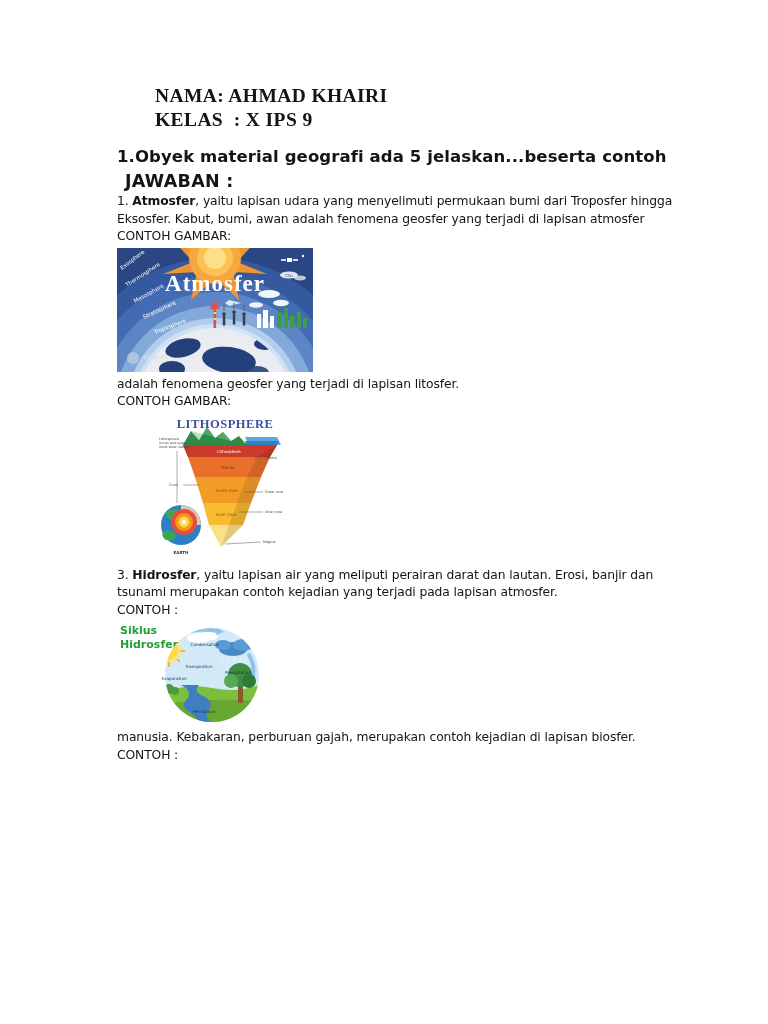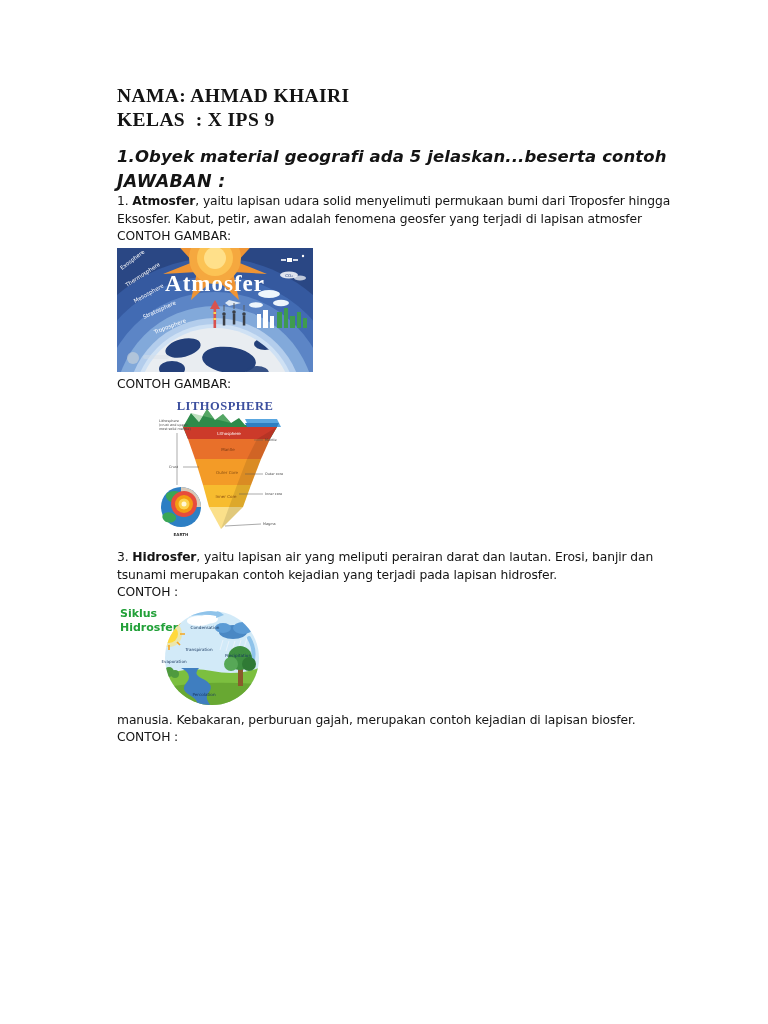--- a/index.html
+++ b/index.html
@@ -4,24 +4,24 @@
 <style>
   html,body{margin:0;padding:0;}
   body{
     width:768px;height:1024px;background:#ffffff;
     font-family:"DejaVu Sans", sans-serif;color:#141414;
   }
   .page{position:relative;width:768px;height:1024px;background:#ffffff;overflow:hidden;}
   .content{position:absolute;left:117px;top:84px;width:600px;}
   .hdr{
     font-family:"Liberation Serif", serif;font-weight:700;
-    font-size:19.5px;line-height:24px;letter-spacing:.4px;white-space:pre;
+    font-size:19.5px;line-height:24px;letter-spacing:.4px;white-space:pre;margin-left:38px;
   }
-  .question{margin-top:12px;font-weight:700;font-size:16.5px;line-height:25px;letter-spacing:.1px;font-style:italic;}
-  .jawaban{font-weight:700;font-size:17.5px;line-height:24px;letter-spacing:.3px;}
+  .question{margin-top:12px;font-weight:700;font-size:16.5px;line-height:25px;letter-spacing:.1px;}
+  .jawaban{font-weight:700;font-size:17.5px;line-height:24px;letter-spacing:.3px;margin-left:8px;}
   .para{font-size:12.3px;line-height:17.5px;letter-spacing:-.1px;white-space:nowrap;}
   .para b{font-weight:700;}
   .fig{display:block;}
   .fig-atm{margin:2px 0 4px 0;}
   .fig-lit{margin:2px 0 4px 40px;}
   .fig-hyd{margin:2px 0 4px 0;}
   svg text{user-select:none;}
 </style>
 </head>
 <body>
@@ -31,22 +31,22 @@
 
     <div class="hdr">NAMA: AHMAD KHAIRI</div>
     <div class="hdr">KELAS  : X IPS 9</div>
 
     <div class="question">
       <div>1.Obyek material geografi ada 5 jelaskan...beserta contoh</div>
       <div class="jawaban">JAWABAN :</div>
     </div>
 
     <div>
-      <div class="para"><span>1. </span><b>Atmosfer</b><span>, yaitu lapisan udara solid menyelimuti permukaan bumi dari Troposfer hingga</span></div>
-      <div class="para">Eksosfer. Kabut, petir, awan adalah fenomena geosfer yang terjadi di lapisan atmosfer</div>
+      <div class="para"><span>1. </span><b>Atmosfer</b><span>, yaitu lapisan udara yang menyelimuti permukaan bumi dari Troposfer hingga</span></div>
+      <div class="para">Eksosfer. Kabut, bumi, awan adalah fenomena geosfer yang terjadi di lapisan atmosfer</div>
       <div class="para">CONTOH GAMBAR:</div>
 
       <svg class="fig fig-atm" width="196" height="124" viewBox="0 0 196 124">
         <defs>
           <clipPath id="atmClip">
               <rect x="0" y="0" width="196" height="124"></rect>
             </clipPath>
           <clipPath id="globeClip">
               <circle cx="98" cy="158" r="78"></circle>
             </clipPath>
@@ -142,20 +142,21 @@
           </g>
           <g>
             <circle cx="16" cy="110" r="6" fill="#c9d2da" opacity=".65"></circle>
             <rect x="26" y="107" width="26" height="4" rx="2" fill="#d7dee5" opacity=".4"></rect>
           </g>
         </g>
       </svg>
     </div>
 
     <div>
+      <div class="para">adalah fenomena geosfer yang terjadi di lapisan litosfer.</div>
       <div class="para">CONTOH GAMBAR:</div>
 
       <svg class="fig fig-lit" width="130" height="150" viewBox="0 0 130 150">
         <rect x="0" y="0" width="130" height="150" fill="#ffffff"></rect>
         <text x="68" y="15" text-anchor="middle" font-family="Liberation Serif, serif" font-weight="bold" font-size="12.5" letter-spacing=".5" fill="#3c4f9e">LITHOSPHERE</text>
         <g>
           <polygon points="26,32 34,18 42,27 50,14 58,25 66,19 74,28 82,23 88,30 120,32 113,44 31,44" fill="#2e8b4a"></polygon>
           <polygon points="34,18 42,27 50,14 58,25 66,19 74,28" fill="#7cc47f" opacity=".5"></polygon>
           <polygon points="88,24 120,24 124,32 92,32" fill="#5aa7e0"></polygon>
           <polygon points="88,28 122,28 120,32 90,32" fill="#2f7fc1"></polygon>
@@ -201,21 +202,21 @@
           <circle cx="27" cy="109" r="9" fill="#f39c12"></circle>
           <circle cx="27" cy="109" r="5.5" fill="#fcd34d"></circle>
           <circle cx="27" cy="109" r="2.5" fill="#fff7d6"></circle>
           <text x="24" y="141" text-anchor="middle" font-size="4" font-weight="bold" fill="#333333">EARTH</text>
         </g>
       </svg>
     </div>
 
     <div>
       <div class="para"><span>3. </span><b>Hidrosfer</b><span>, yaitu lapisan air yang meliputi perairan darat dan lautan. Erosi, banjir dan</span></div>
-      <div class="para">tsunami merupakan contoh kejadian yang terjadi pada lapisan hidrosfer.</div>
+      <div class="para">tsunami merupakan contoh kejadian yang terjadi pada lapisan atmosfer.</div>
       <div class="para">CONTOH :</div>
 
       <svg class="fig fig-hyd" width="156" height="104" viewBox="0 0 156 104">
         <defs>
           <clipPath id="hydClip">
               <circle cx="95" cy="54" r="47"></circle>
             </clipPath>
         </defs>
         <rect x="0" y="0" width="156" height="104" fill="#ffffff"></rect>
         <g font-weight="bold" font-size="11" fill="#21a038">

